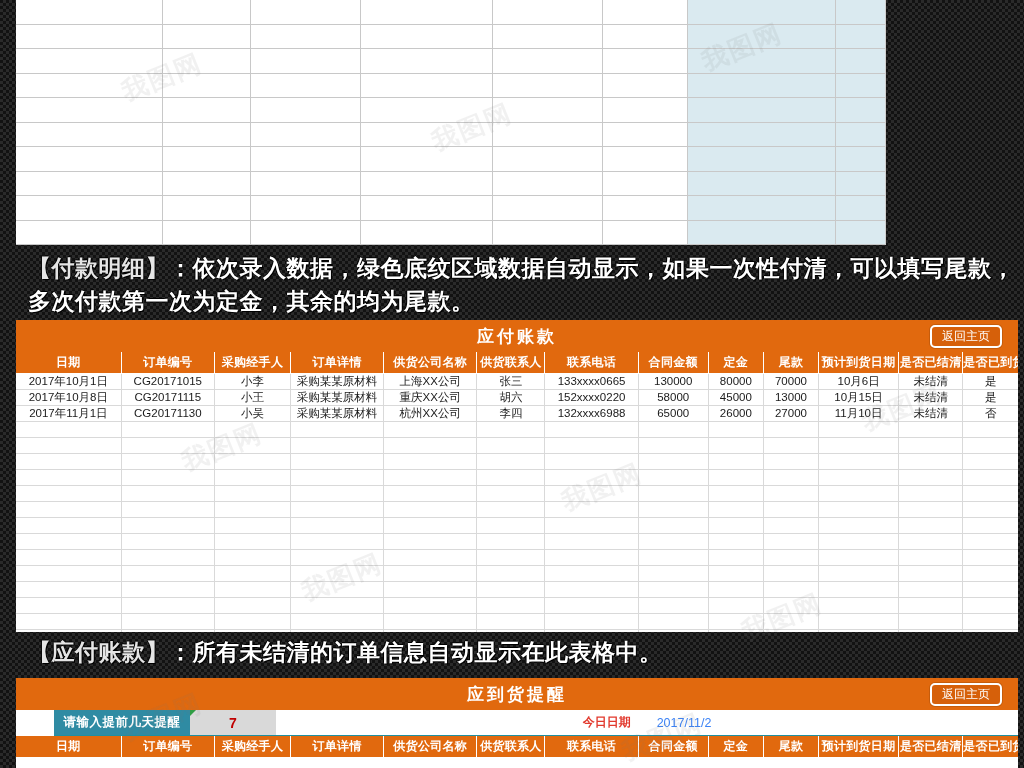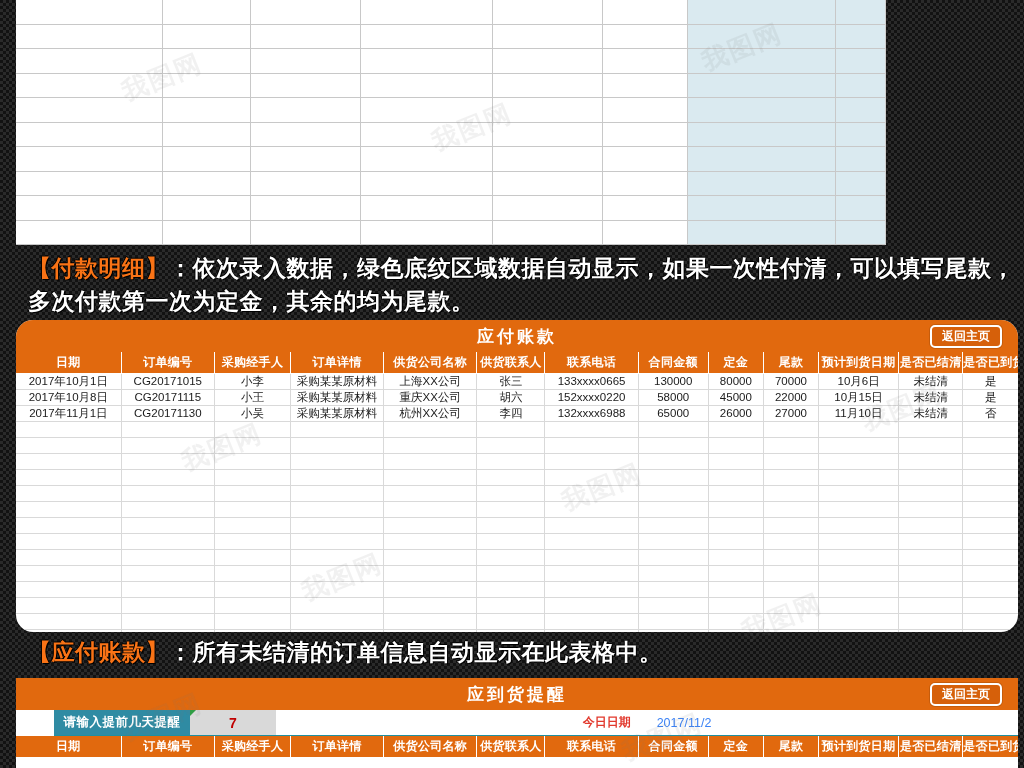--- a/index.html
+++ b/index.html
@@ -50,34 +50,34 @@
     left: 0;
     width: 1024px;
     color: #ffffff;
     font-size: 23px;
     font-weight: bold;
     line-height: 33px;
     letter-spacing: 0.5px;
     text-shadow: 1px 1px 0 #000, -1px 0 0 #000, 0 -1px 0 #000;
     padding-left: 28px;
   }
-  .note .hl { color: #f97316; }
+  .note .hl { color: #e5e5e5; }
 
   #note-payment { top: 252px; }
   #note-payable { top: 636px; }
 
   
   .panel {
     position: absolute;
     left: 16px;
     width: 1002px;
     background: #ffffff;
     overflow: hidden;
   }
-  #panel-payable { top: 320px; height: 312px; border-radius: 17px; }
+  #panel-payable { top: 320px; height: 312px; }
   #panel-arrival { top: 678px; height: 104px; }
 
   .panel-head {
     position: relative;
     height: 32px;
     background: #e1690e;
     display: flex;
     align-items: center;
     justify-content: center;
   }
@@ -90,21 +90,21 @@
   .home-btn {
     position: absolute;
     right: 16px;
     top: 5px;
     padding: 2px 10px;
     border: 2px solid #ffffff;
     border-radius: 5px;
     background: #d6600a;
     color: #ffffff;
     font-size: 12px;
-    font-weight: bold;
+    font-weight: normal;
     line-height: 15px;
     white-space: nowrap;
     box-shadow: 0 0 0 1px rgba(0,0,0,.12);
   }
 
   
   table.grid {
     width: 100%;
     border-collapse: collapse;
     table-layout: fixed;
@@ -347,21 +347,21 @@
         <tr>
           <td>2017年10月8日</td>
           <td>CG20171115</td>
           <td>小王</td>
           <td>采购某某原材料</td>
           <td>重庆XX公司</td>
           <td>胡六</td>
           <td>152xxxx0220</td>
           <td>58000</td>
           <td>45000</td>
-          <td>22000</td>
+          <td>13000</td>
           <td>10月15日</td>
           <td>未结清</td>
           <td>是</td>
         </tr>
         <tr>
           <td>2017年11月1日</td>
           <td>CG20171130</td>
           <td>小吴</td>
           <td>采购某某原材料</td>
           <td>杭州XX公司</td>

